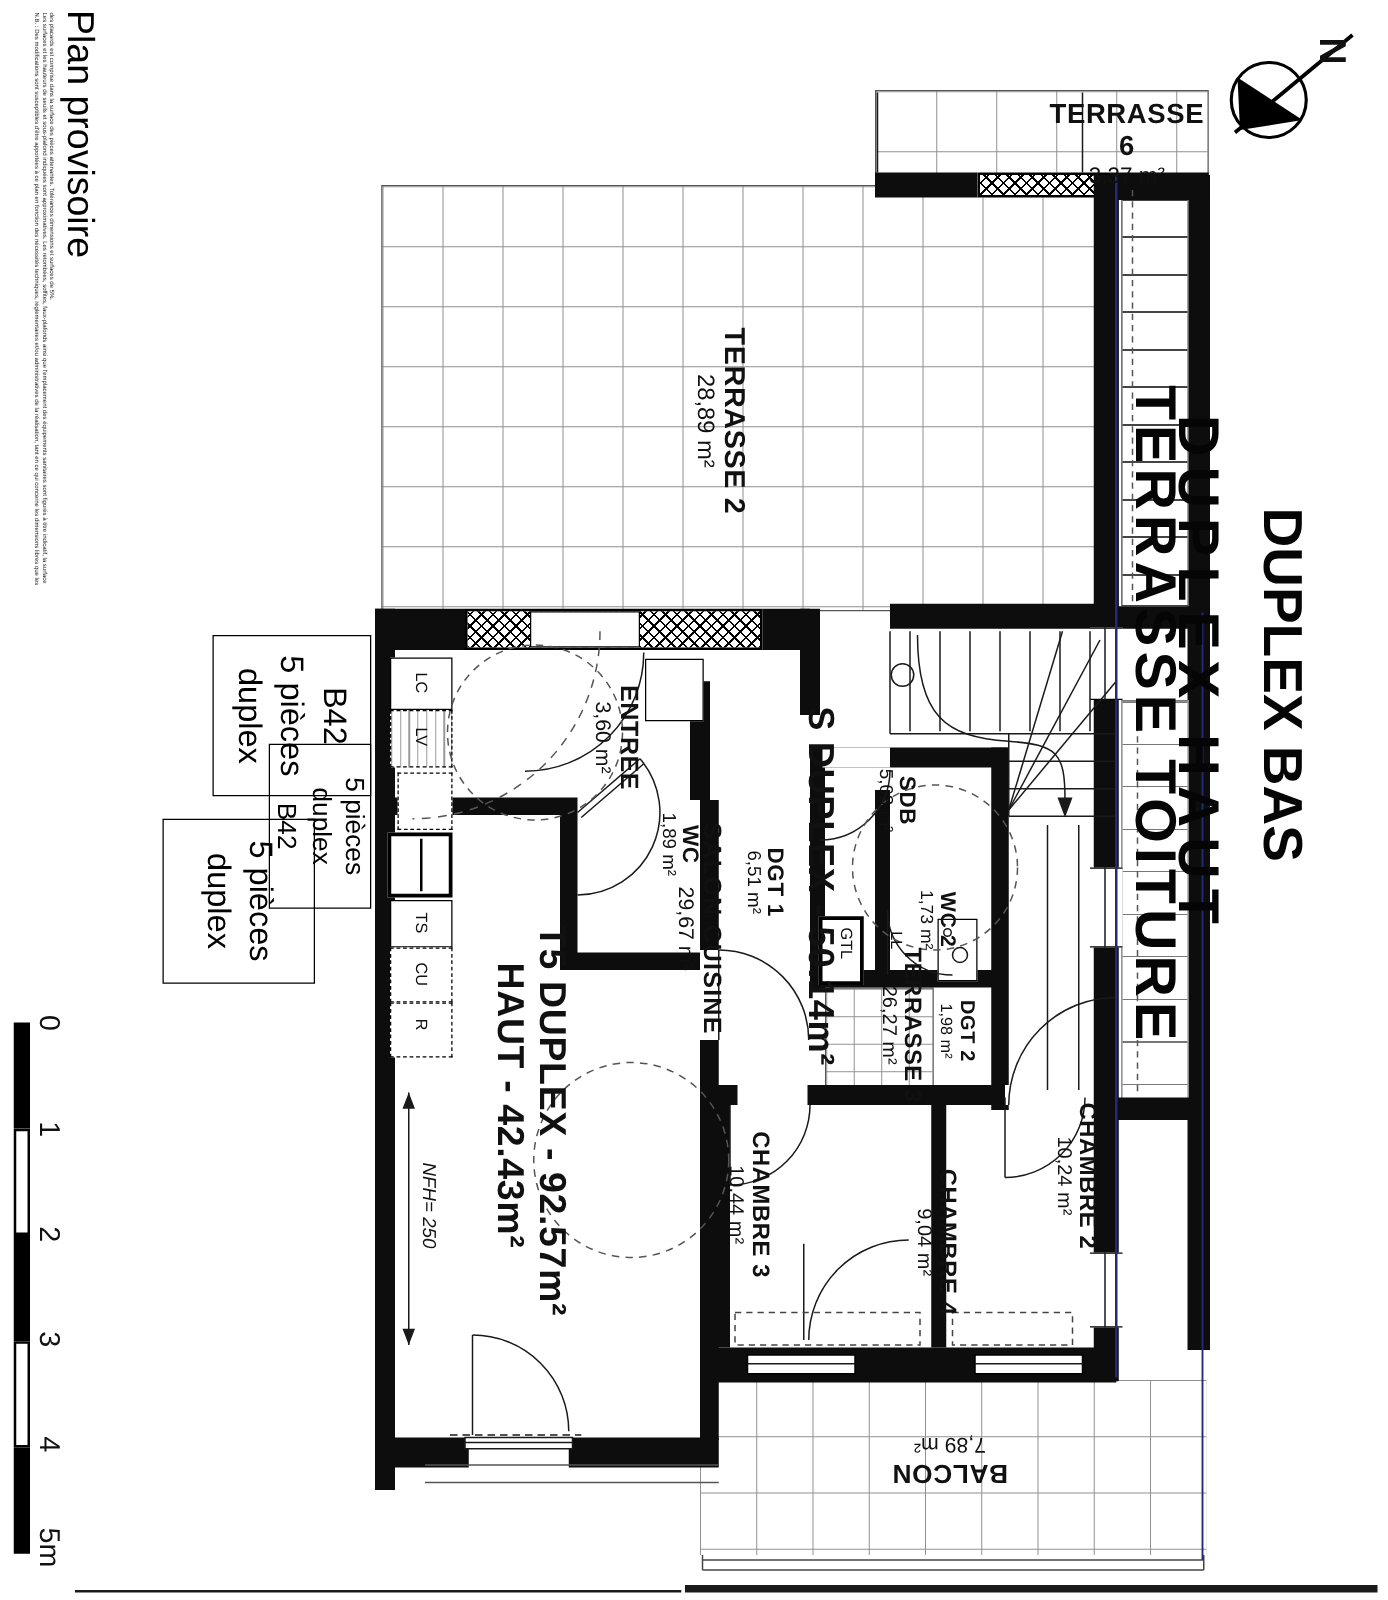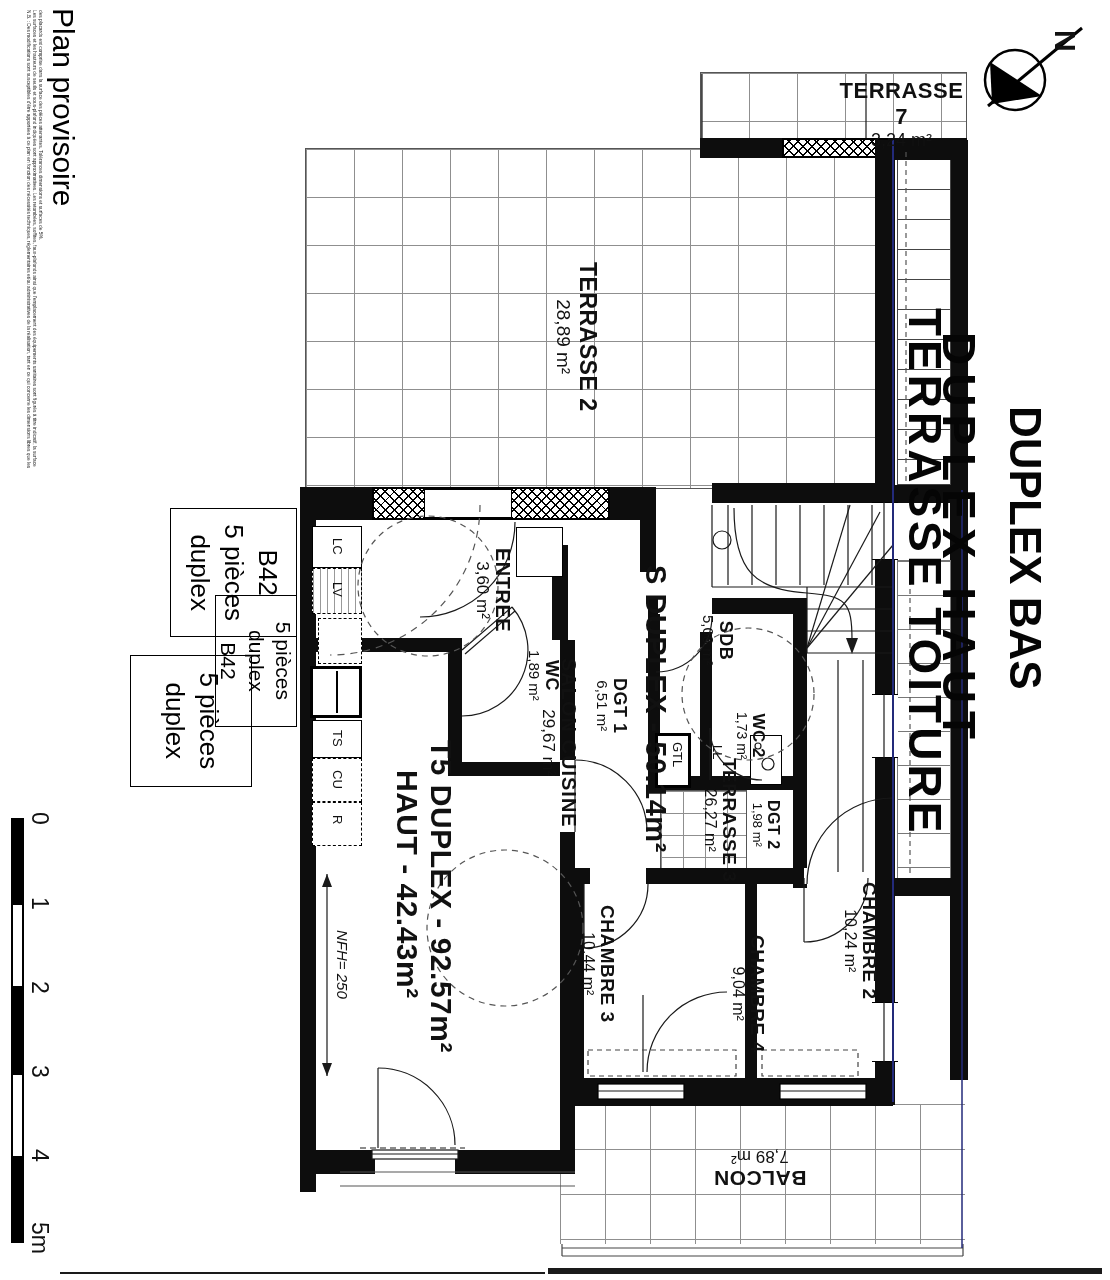--- a/index.html
+++ b/index.html
@@ -300,22 +300,22 @@
   <div class="vt" style="left:458px;top:740px;text-align:left;">
     <div class="nm" style="font-size:30px;">T5 DUPLEX - 92.57m²</div>
     <div class="nm" style="font-size:30px;padding-left:30px;">HAUT - 42.43m²</div>
   </div>
 
   <div class="vt big" style="left:950px;top:308px;font-size:46px;letter-spacing:4px;">TERRASSE TOITURE</div>
   <div class="vt big" style="left:984px;top:332px;font-size:46px;letter-spacing:8px;">DUPLEX HAUT</div>
   <div class="vt big" style="left:1050px;top:406px;font-size:44px;letter-spacing:0px;">DUPLEX BAS</div>
 
   <div class="abs" style="left:838px;top:78px;width:127px;text-align:center;">
-    <div class="nm" style="font-size:22px;">TERRASSE 7</div>
-    <div style="font-size:18px;">3,24 m²</div>
+    <div class="nm" style="font-size:22px;">TERRASSE 6</div>
+    <div style="font-size:18px;">3,37 m²</div>
   </div>
 
   <div class="flip" style="left:690px;top:1146px;width:140px;">
     <div class="nm" style="font-size:21px;">BALCON</div>
     <div style="font-size:17px;">7,89 m²</div>
   </div>
 
   <div class="vt nm" style="left:1082px;top:30px;font-size:30px;">N</div>
 
 </div>

